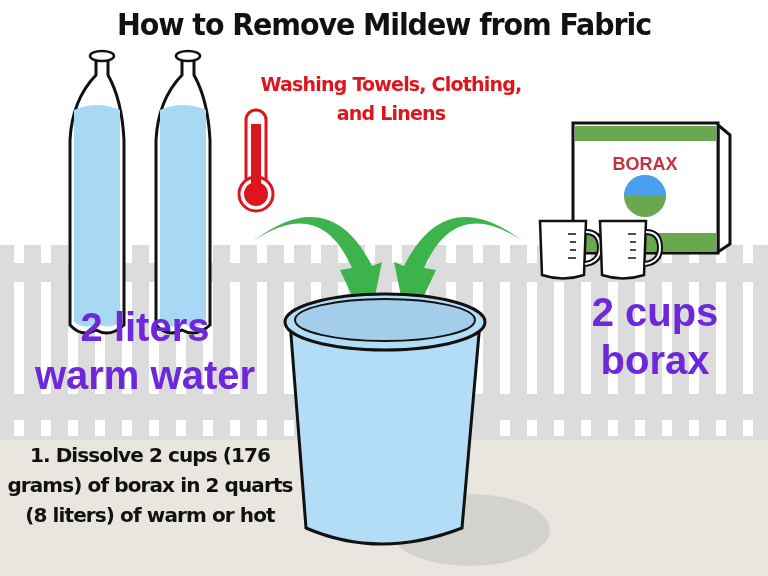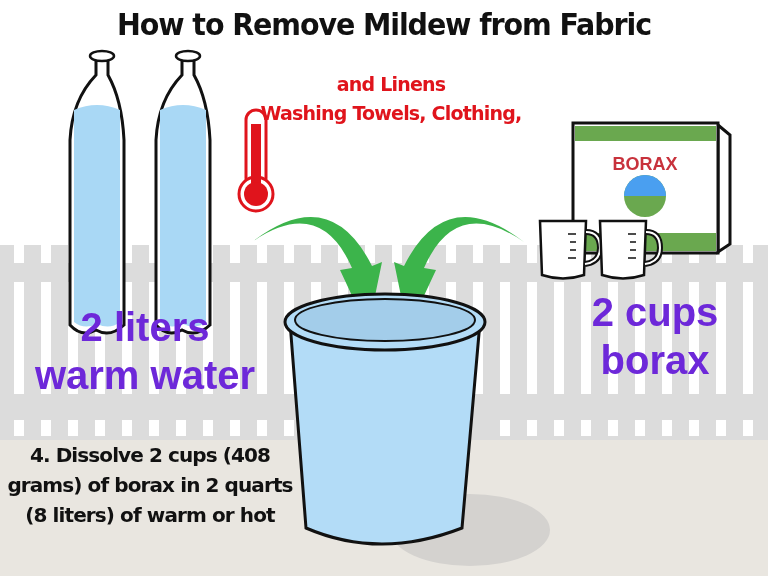--- a/index.html
+++ b/index.html
@@ -170,31 +170,31 @@
       <path d="M646,232 Q660,232 660,248 Q660,262 645,264" fill="none" stroke="#fff" stroke-width="2"></path>
       <line x1="628" y1="234" x2="636" y2="234" stroke="#111" stroke-width="1.5"></line>
       <line x1="630" y1="242" x2="636" y2="242" stroke="#111" stroke-width="1.5"></line>
       <line x1="630" y1="250" x2="636" y2="250" stroke="#111" stroke-width="1.5"></line>
       <line x1="628" y1="258" x2="636" y2="258" stroke="#111" stroke-width="1.5"></line>
     </g>
   </svg>
 
   <div class="title">How to Remove Mildew from Fabric</div>
   <div class="subtitle">
+    <div>Washing Towels, Clothing,</div>
     <div>and Linens</div>
-    <div>Washing Towels, Clothing,</div>
   </div>
 
   <div class="green-label left-label">
     <div>2 liters</div>
     <div>warm water</div>
   </div>
   <div class="green-label right-label">
     <div>2 cups</div>
     <div>borax</div>
   </div>
 
   <div class="instruction">
-    <div>4. Dissolve 2 cups (408</div>
+    <div>1. Dissolve 2 cups (176</div>
     <div>grams) of borax in 2 quarts</div>
     <div>(8 liters) of warm or hot</div>
   </div>
 </div>
 
 </body></html>

